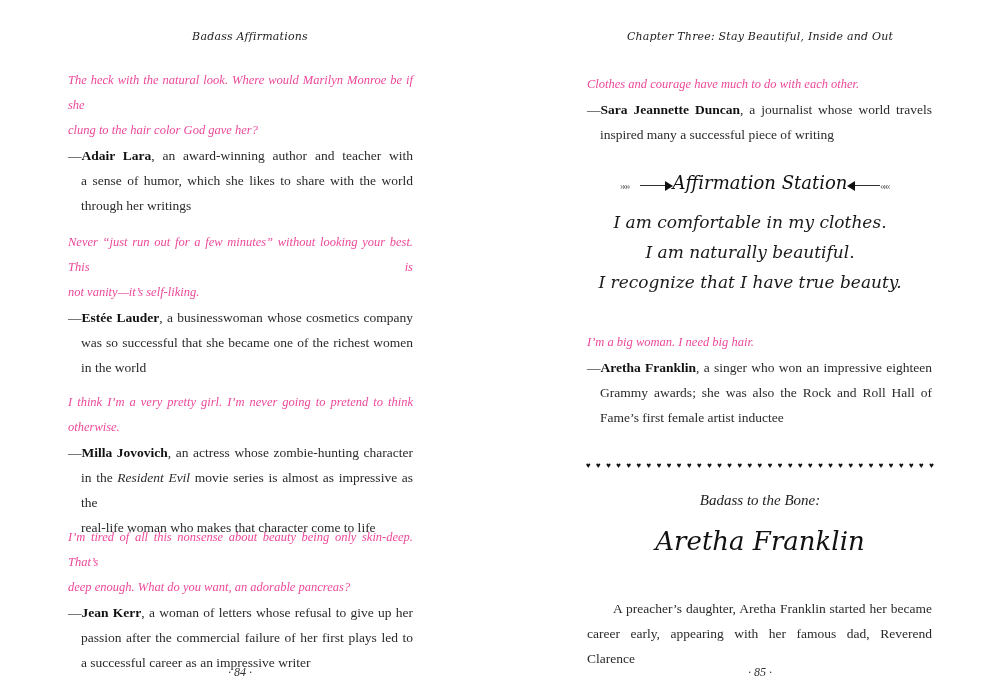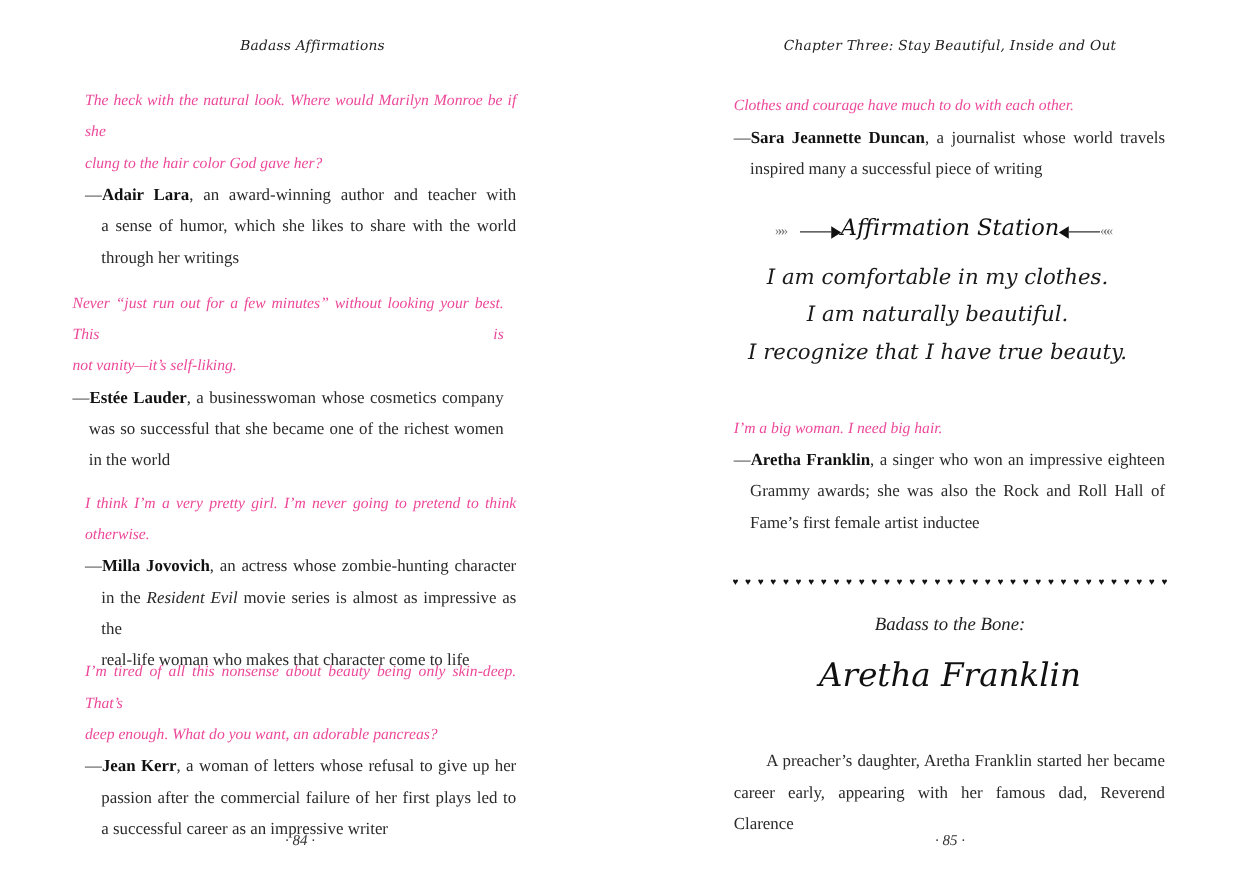--- a/index.html
+++ b/index.html
@@ -47,21 +47,21 @@
     <span style="display:block;text-align-last:justify;">The heck with the natural look. Where would Marilyn Monroe be if she</span>
     <span style="display:block;">clung to the hair color God gave her?</span>
   </p>
   <p class="attrib">
     <span class="line" style="text-align-last:justify;"><span>—</span><b>Adair Lara</b><span>, an award-winning author and teacher with</span></span>
     <span class="line indent" style="text-align-last:justify;">a sense of humor, which she likes to share with the world</span>
     <span class="line indent">through her writings</span>
   </p>
 </div>
 
-<div class="abs" style="top:230px;left:58px;width:345px;">
+<div class="abs" style="top:230px;left:68px;width:345px;">
   <p class="quote">
     <span style="display:block;text-align-last:justify;">Never “just run out for a few minutes” without looking your best. This is</span>
     <span style="display:block;">not vanity—it’s self-liking.</span>
   </p>
   <p class="attrib">
     <span class="line" style="text-align-last:justify;"><span>—</span><b>Estée Lauder</b><span>, a businesswoman whose cosmetics company</span></span>
     <span class="line indent" style="text-align-last:justify;">was so successful that she became one of the richest women</span>
     <span class="line indent">in the world</span>
   </p>
 </div>

